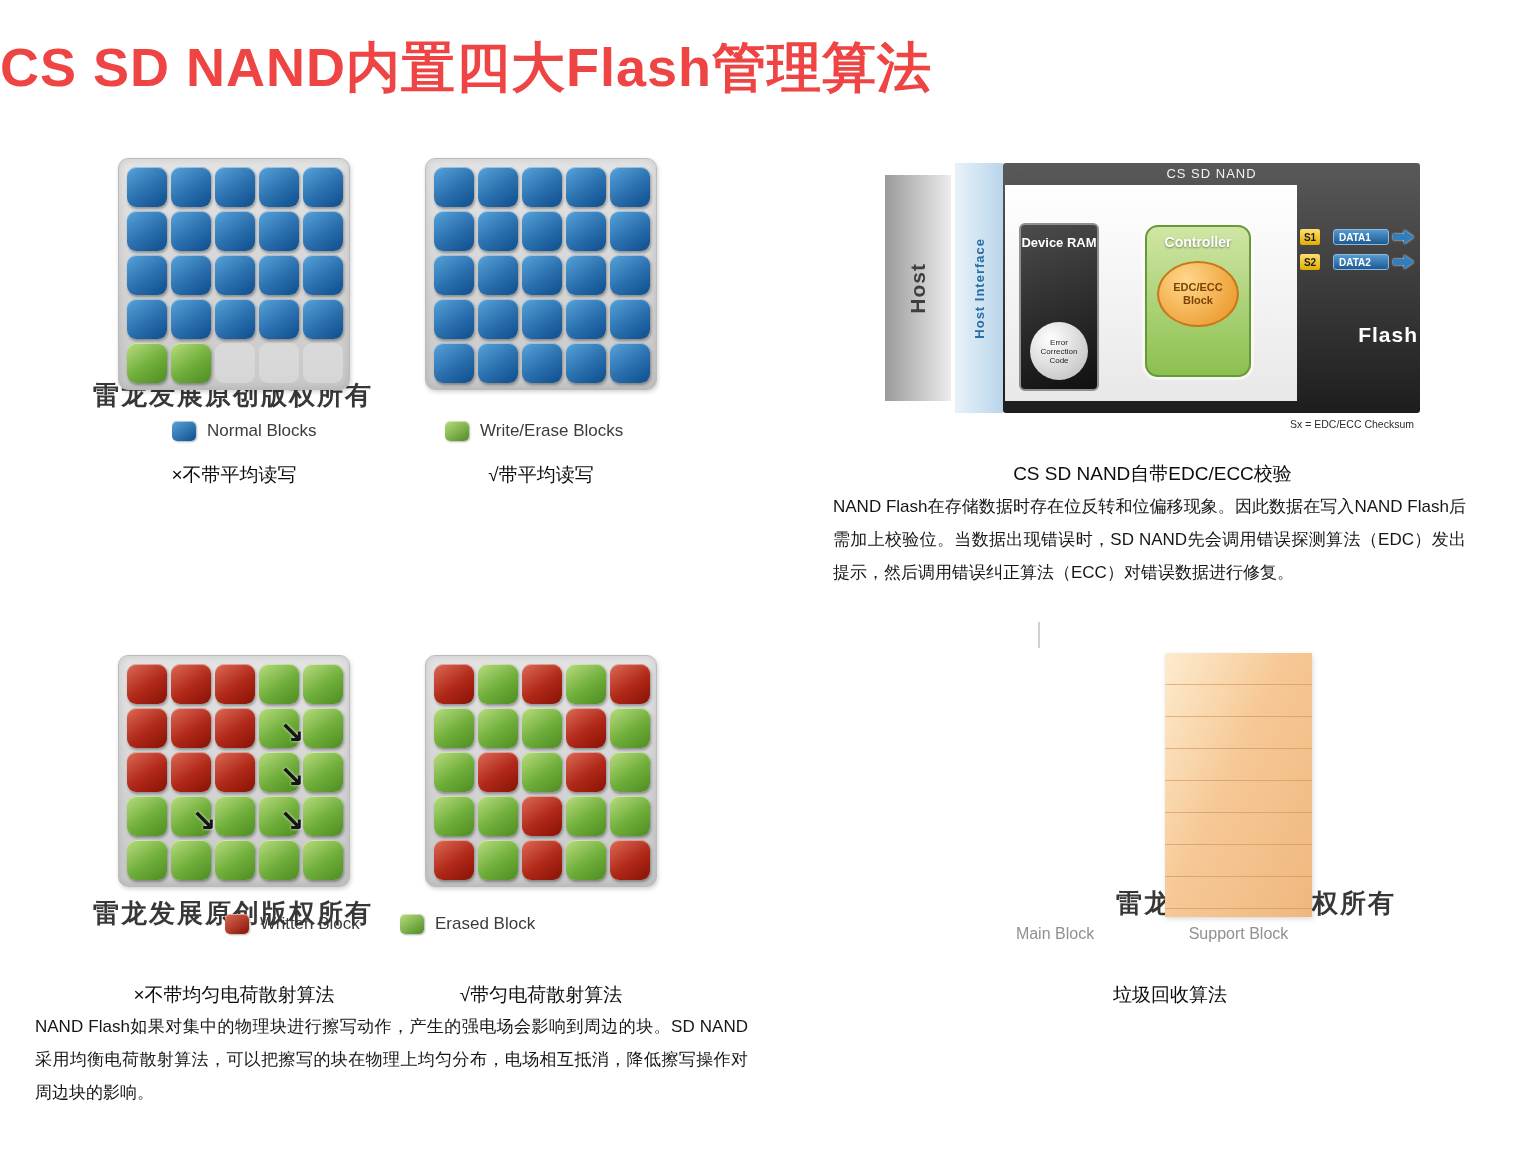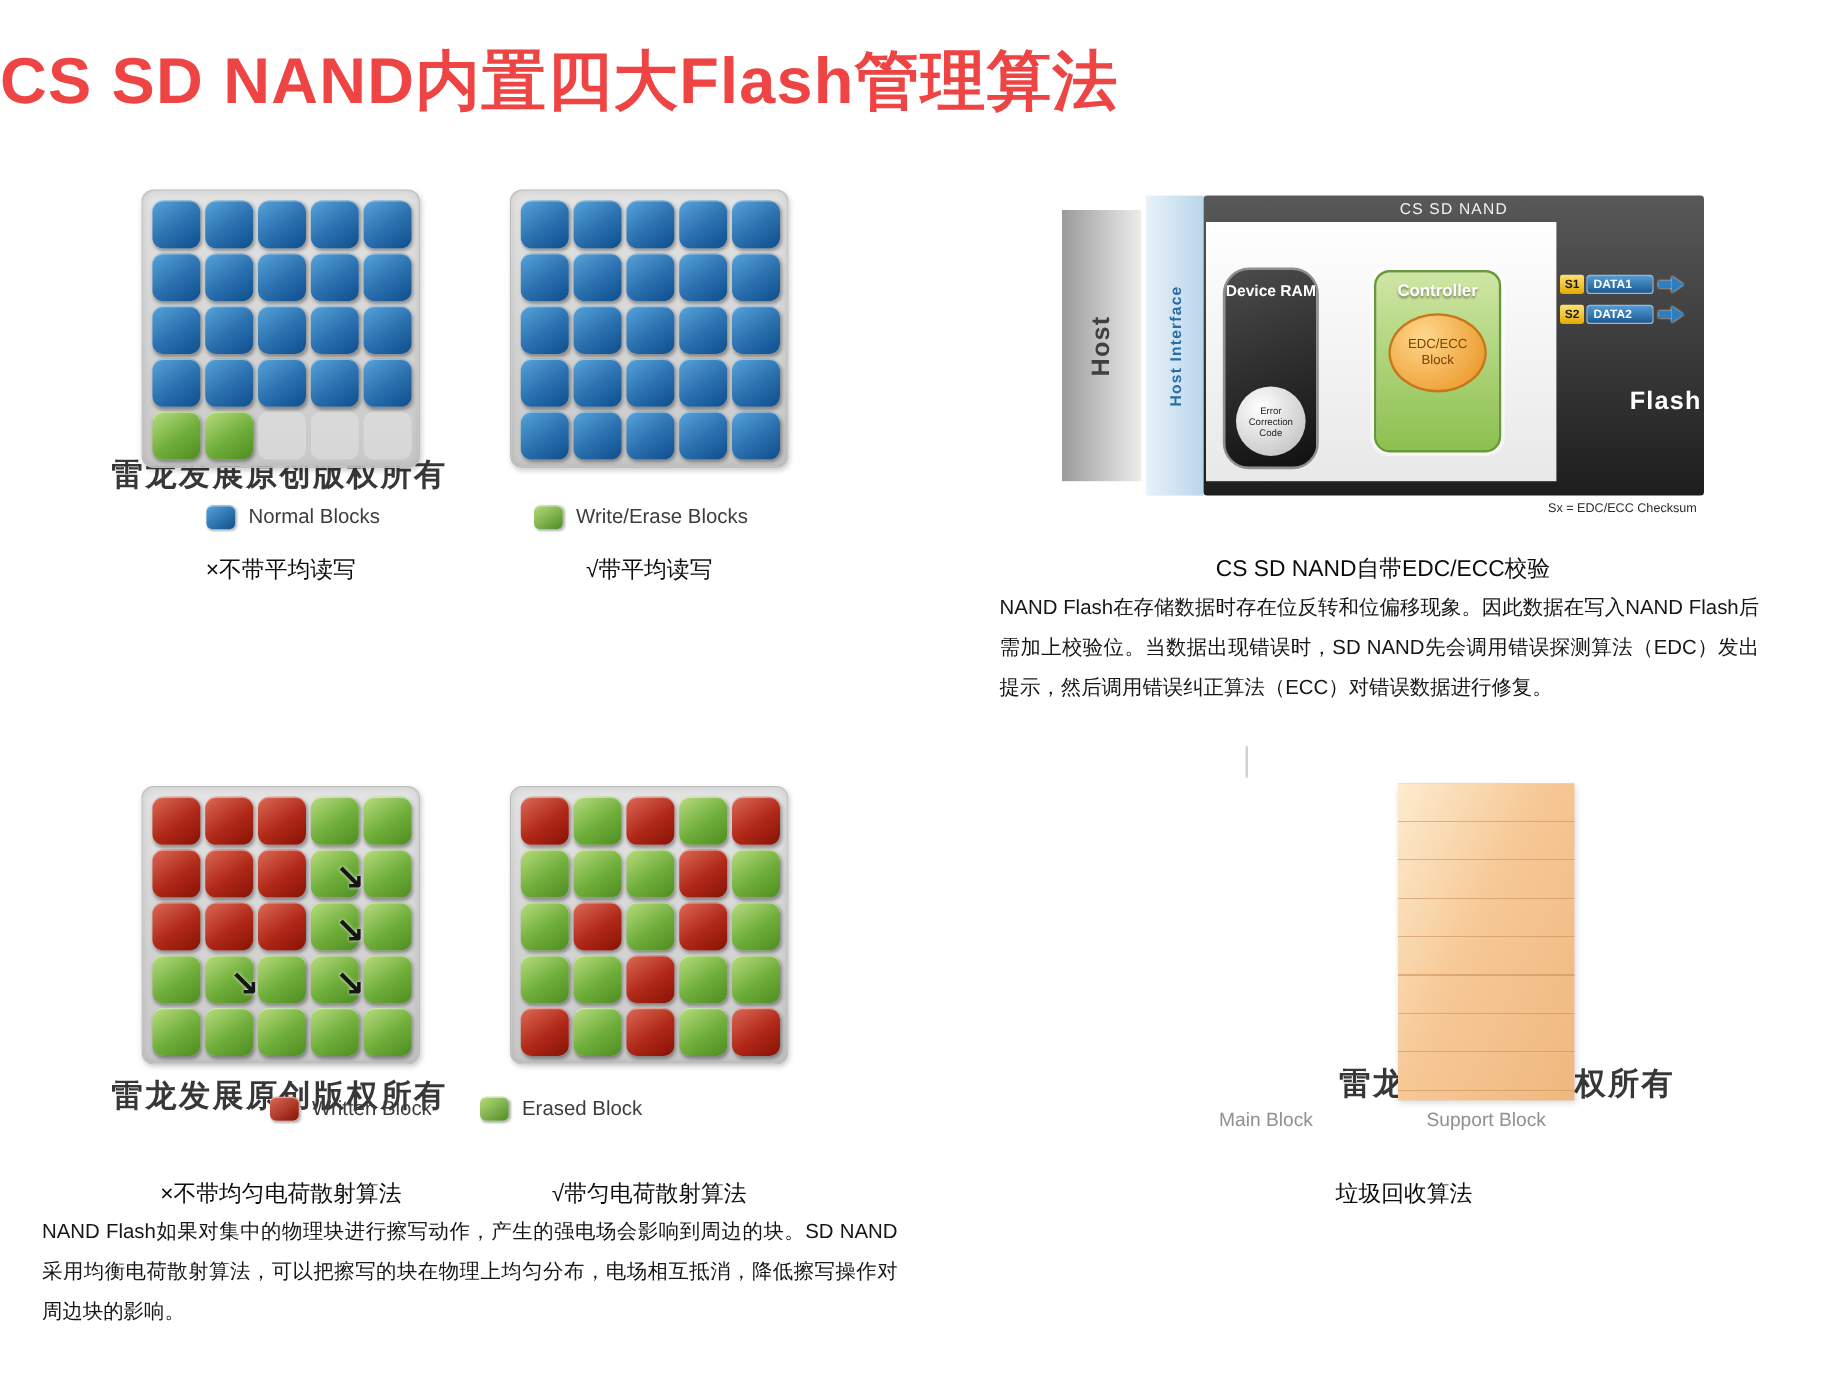--- a/index.html
+++ b/index.html
@@ -43,39 +43,39 @@
   .hostif-bar{position:absolute;left:70px;top:0;width:48px;height:250px;
     background:linear-gradient(90deg,#e8f2f9,#b9d6ea);display:flex;align-items:center;justify-content:center}
   .hostif-label{font-size:13px;font-weight:700;color:#2a6ca5;letter-spacing:1px}
   .chip{position:absolute;left:118px;top:0;width:417px;height:250px;
     background:linear-gradient(180deg,#595959,#1d1d1d);border-radius:3px}
   .chip-title{position:absolute;left:0;top:0;width:100%;height:22px;line-height:22px;text-align:center;
     color:#f2f2f2;font-size:13px;letter-spacing:1px}
   .chip-inner{position:absolute;left:2px;top:22px;width:292px;height:216px;
     background:linear-gradient(180deg,#ffffff,#e8e8e8)}
   .device-ram{position:absolute;left:16px;top:60px;width:80px;height:168px;
-    background:linear-gradient(160deg,#4c4c4c,#101010);border:2px solid #8f8f8f;border-radius:22px;
+    background:linear-gradient(160deg,#4c4c4c,#101010);border:2px solid #8f8f8f;border-radius:6px;
     color:#fff;text-align:center;padding-top:9px}
   .device-ram-label{font-size:13px;font-weight:700;line-height:17px}
   .ecc-circle{position:absolute;left:50%;bottom:9px;transform:translateX(-50%);width:58px;height:58px;border-radius:50%;
     background:radial-gradient(circle at 35% 30%,#ffffff,#b8b8b8);color:#1f1f1f;font-size:8px;font-weight:400;
     display:flex;align-items:center;justify-content:center;text-align:center;line-height:9px;padding:5px}
   .controller{position:absolute;left:142px;top:62px;width:106px;height:152px;
     background:linear-gradient(180deg,#cfe6a4,#8cc04f);border:2px solid #679a36;border-radius:13px;
     box-shadow:0 0 0 3px rgba(255,255,255,.55);text-align:center;padding-top:7px}
   .controller-label{font-size:14px;font-weight:700;color:#fff;text-shadow:0 1px 2px rgba(0,0,0,.45)}
   .edc-ellipse{width:82px;height:66px;margin:11px auto 0;border-radius:50%;
     background:radial-gradient(circle at 35% 28%,#ffd78c,#e88f1c);border:2px solid #c9761a;
-    display:flex;align-items:center;justify-content:center;text-align:center;font-size:11px;font-weight:400;
+    display:flex;align-items:center;justify-content:center;text-align:center;font-size:11px;font-weight:700;
     color:#7e4300;line-height:13px;padding:6px}
   .lanes{position:absolute;left:297px;top:66px;display:flex;flex-direction:column;gap:9px}
   .lane{display:flex;align-items:center}
   .lane-tag{width:20px;height:16px;background:linear-gradient(180deg,#ffe070,#e3ac00);color:#1c1c1c;
     font-size:10px;font-weight:700;display:flex;align-items:center;justify-content:center;border-radius:2px}
-  .lane-bar{width:56px;height:16px;margin-left:2px;background:linear-gradient(180deg,#549ad2,#1c5a93);
+  .lane-bar{width:56px;height:16px;margin-left:13px;background:linear-gradient(180deg,#549ad2,#1c5a93);
     border:1px solid #8fb9da;border-radius:3px;color:#fff;font-size:10px;font-weight:700;
     display:flex;align-items:center;padding-left:5px}
   .lane-arrow{display:flex;align-items:center;margin-left:4px;filter:drop-shadow(0 0 1px #fff)}
   .lane-shaft{width:11px;height:6px;background:#2d7fc2}
   .lane-head{width:0;height:0;border-left:10px solid #2d7fc2;border-top:7px solid transparent;border-bottom:7px solid transparent}
   .flash-label{position:absolute;left:297px;top:160px;width:118px;text-align:right;color:#fff;
     font-size:21px;font-weight:700;letter-spacing:1px}
   .checksum-note{position:absolute;right:6px;top:255px;font-size:10.5px;color:#2b2b2b}
 
   

